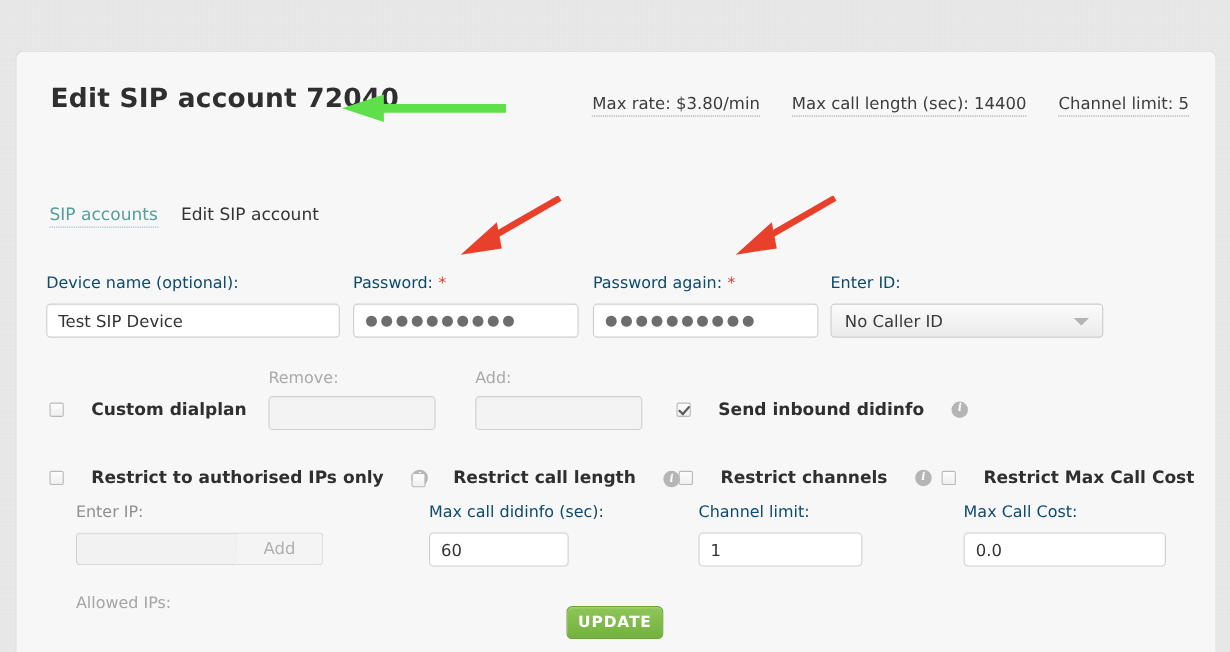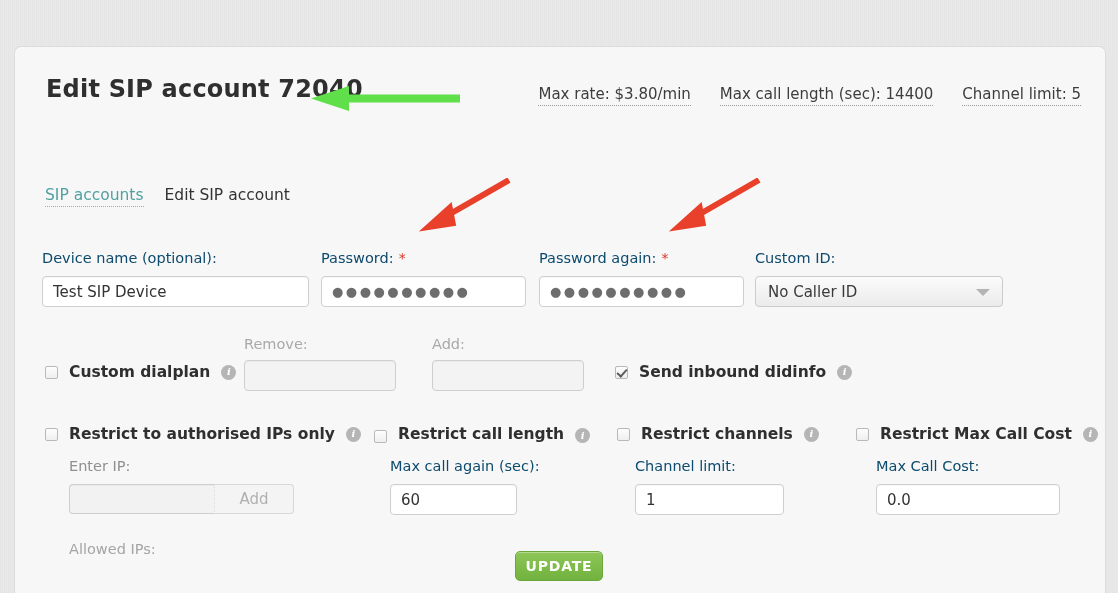--- a/index.html
+++ b/index.html
@@ -111,21 +111,21 @@
     border:1px solid #b9b9b9;border-radius:2px;
     background:linear-gradient(#fdfdfd,#efefef);
     display:inline-block;position:relative;vertical-align:middle;
     cursor:pointer;flex:none;
   }
   .cb.checked::after{
     content:"";position:absolute;left:3px;top:0px;
     width:4px;height:8px;border:solid #5b5b5b;border-width:0 2px 2px 0;
     transform:rotate(42deg);
   }
-  .cbrow{display:flex;align-items:center;gap:11px;}
+  .cbrow{display:flex;align-items:center;gap:25px;}
   .cbrow .cbl{font-size:15.5px;color:#2f2f2f;font-weight:700;white-space:nowrap;}
 
   
   .info{
     width:15px;height:15px;border-radius:50%;
     background:#b5b5b5;color:#fff;
     font-size:10px;font-weight:700;font-style:italic;
     display:flex;align-items:center;justify-content:center;
     font-family:"DejaVu Serif",serif;flex:none;cursor:pointer;
     line-height:1;
@@ -196,21 +196,21 @@
 
     <div style="position:absolute;left:524px;top:203px;">
       <div style="display:flex;gap:5px;align-items:baseline;">
         <span class="lbl">Password again:</span>
         <span class="req">*</span>
       </div>
       <div class="inp pw" style="width:205px;height:31px;margin-top:10px;">●●●●●●●●●●</div>
     </div>
 
     <div style="position:absolute;left:740px;top:203px;">
-      <div class="lbl">Custom ID:</div>
+      <div class="lbl">Enter ID:</div>
       <div class="sel" style="width:248px;height:31px;margin-top:10px;">
         <span>No Caller ID</span>
         <span class="caret"></span>
       </div>
     </div>
 
     <div class="cbrow" style="position:absolute;left:30px;top:316px;">
       <span class="cb"></span>
       <span class="cbl">Custom dialplan</span>
       <span class="info">i</span>
@@ -259,21 +259,21 @@
     <div style="position:absolute;left:54px;top:411px;">
       <div class="lbl muted" style="color:#8f8f8f;">Enter IP:</div>
       <div class="grp" style="margin-top:10px;">
         <div class="inp gi"></div>
         <div class="gb">Add</div>
       </div>
       <div class="lbl muted" style="margin-top:27px;color:#a5a5a5;">Allowed IPs:</div>
     </div>
 
     <div style="position:absolute;left:375px;top:411px;">
-      <div class="lbl">Max call again (sec):</div>
+      <div class="lbl">Max call didinfo (sec):</div>
       <div class="inp" style="width:127px;height:31px;margin-top:10px;display:flex;align-items:center;">60</div>
     </div>
 
     <div style="position:absolute;left:620px;top:411px;">
       <div class="lbl">Channel limit:</div>
       <div class="inp" style="width:149px;height:31px;margin-top:10px;display:flex;align-items:center;">1</div>
     </div>
 
     <div style="position:absolute;left:861px;top:411px;">
       <div class="lbl">Max Call Cost:</div>

